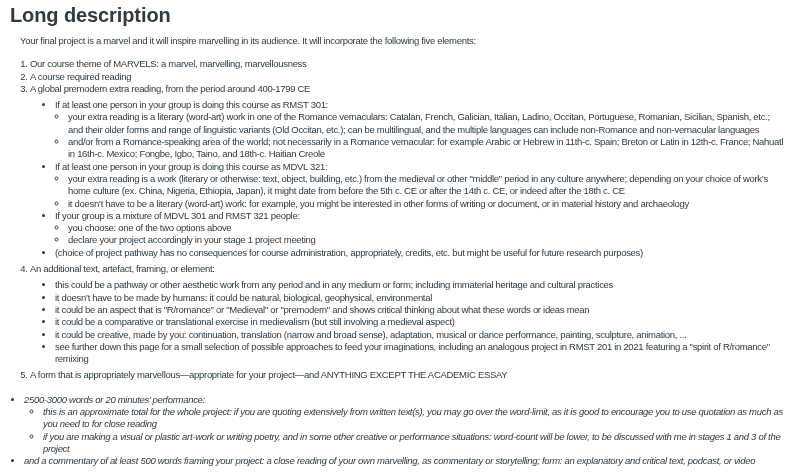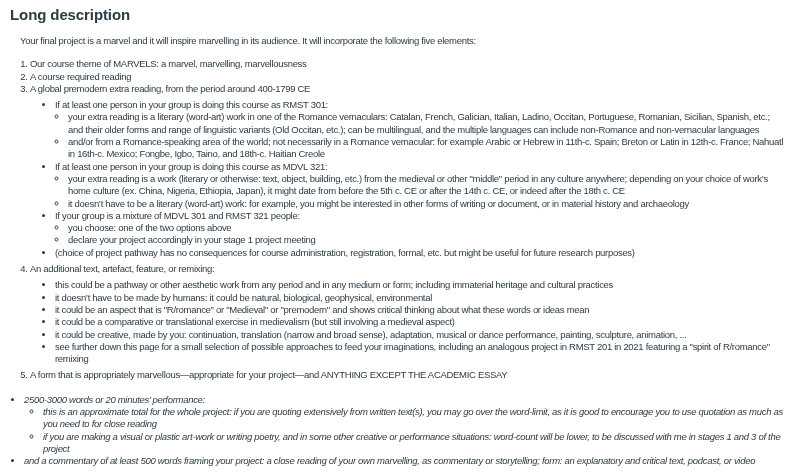--- a/index.html
+++ b/index.html
@@ -14,21 +14,21 @@
     box-sizing: border-box;
     padding: 6px 8px 0 10px;
     background: #FFFFFF;
     color: #2D3B45;
     font-family: "Liberation Sans", "DejaVu Sans", sans-serif;
     font-size: 9.5px;
     line-height: 12.3px;
     letter-spacing: -0.3px;
   }
   h2.page-title {
-    font-size: 15px;
+    font-size: 20px;
     line-height: 18px;
     font-weight: 600;
     letter-spacing: -0.1px;
     margin: 0 0 11px 0;
     color: #2D3B45;
   }
   p {
     margin: 0 0 11px 10px;
   }
   ol.elements {
@@ -106,26 +106,26 @@
           <ul>
             <li>
               <span>you choose: one of the two options above</span>
             </li>
             <li>
               <span>declare your project accordingly in your stage 1 project meeting</span>
             </li>
           </ul>
         </li>
         <li>
-          <span>(choice of project pathway has no consequences for course administration, registration, formal, etc. but might be useful for future research purposes)</span>
+          <span>(choice of project pathway has no consequences for course administration, appropriately, credits, etc. but might be useful for future research purposes)</span>
         </li>
       </ul>
     </li>
     <li>
-      <span>An additional text, artefact, feature, or remixing:</span>
+      <span>An additional text, artefact, framing, or element:</span>
       <ul>
         <li>
           <span>this could be a pathway or other aesthetic work from any period and in any medium or form; including immaterial heritage and cultural practices</span>
         </li>
         <li>
           <span>it doesn’t have to be made by humans: it could be natural, biological, geophysical, environmental</span>
         </li>
         <li>
           <span>it could be an aspect that is "R/romance" or "Medieval" or "premodern" and shows critical thinking about what these words or ideas mean</span>
         </li>

